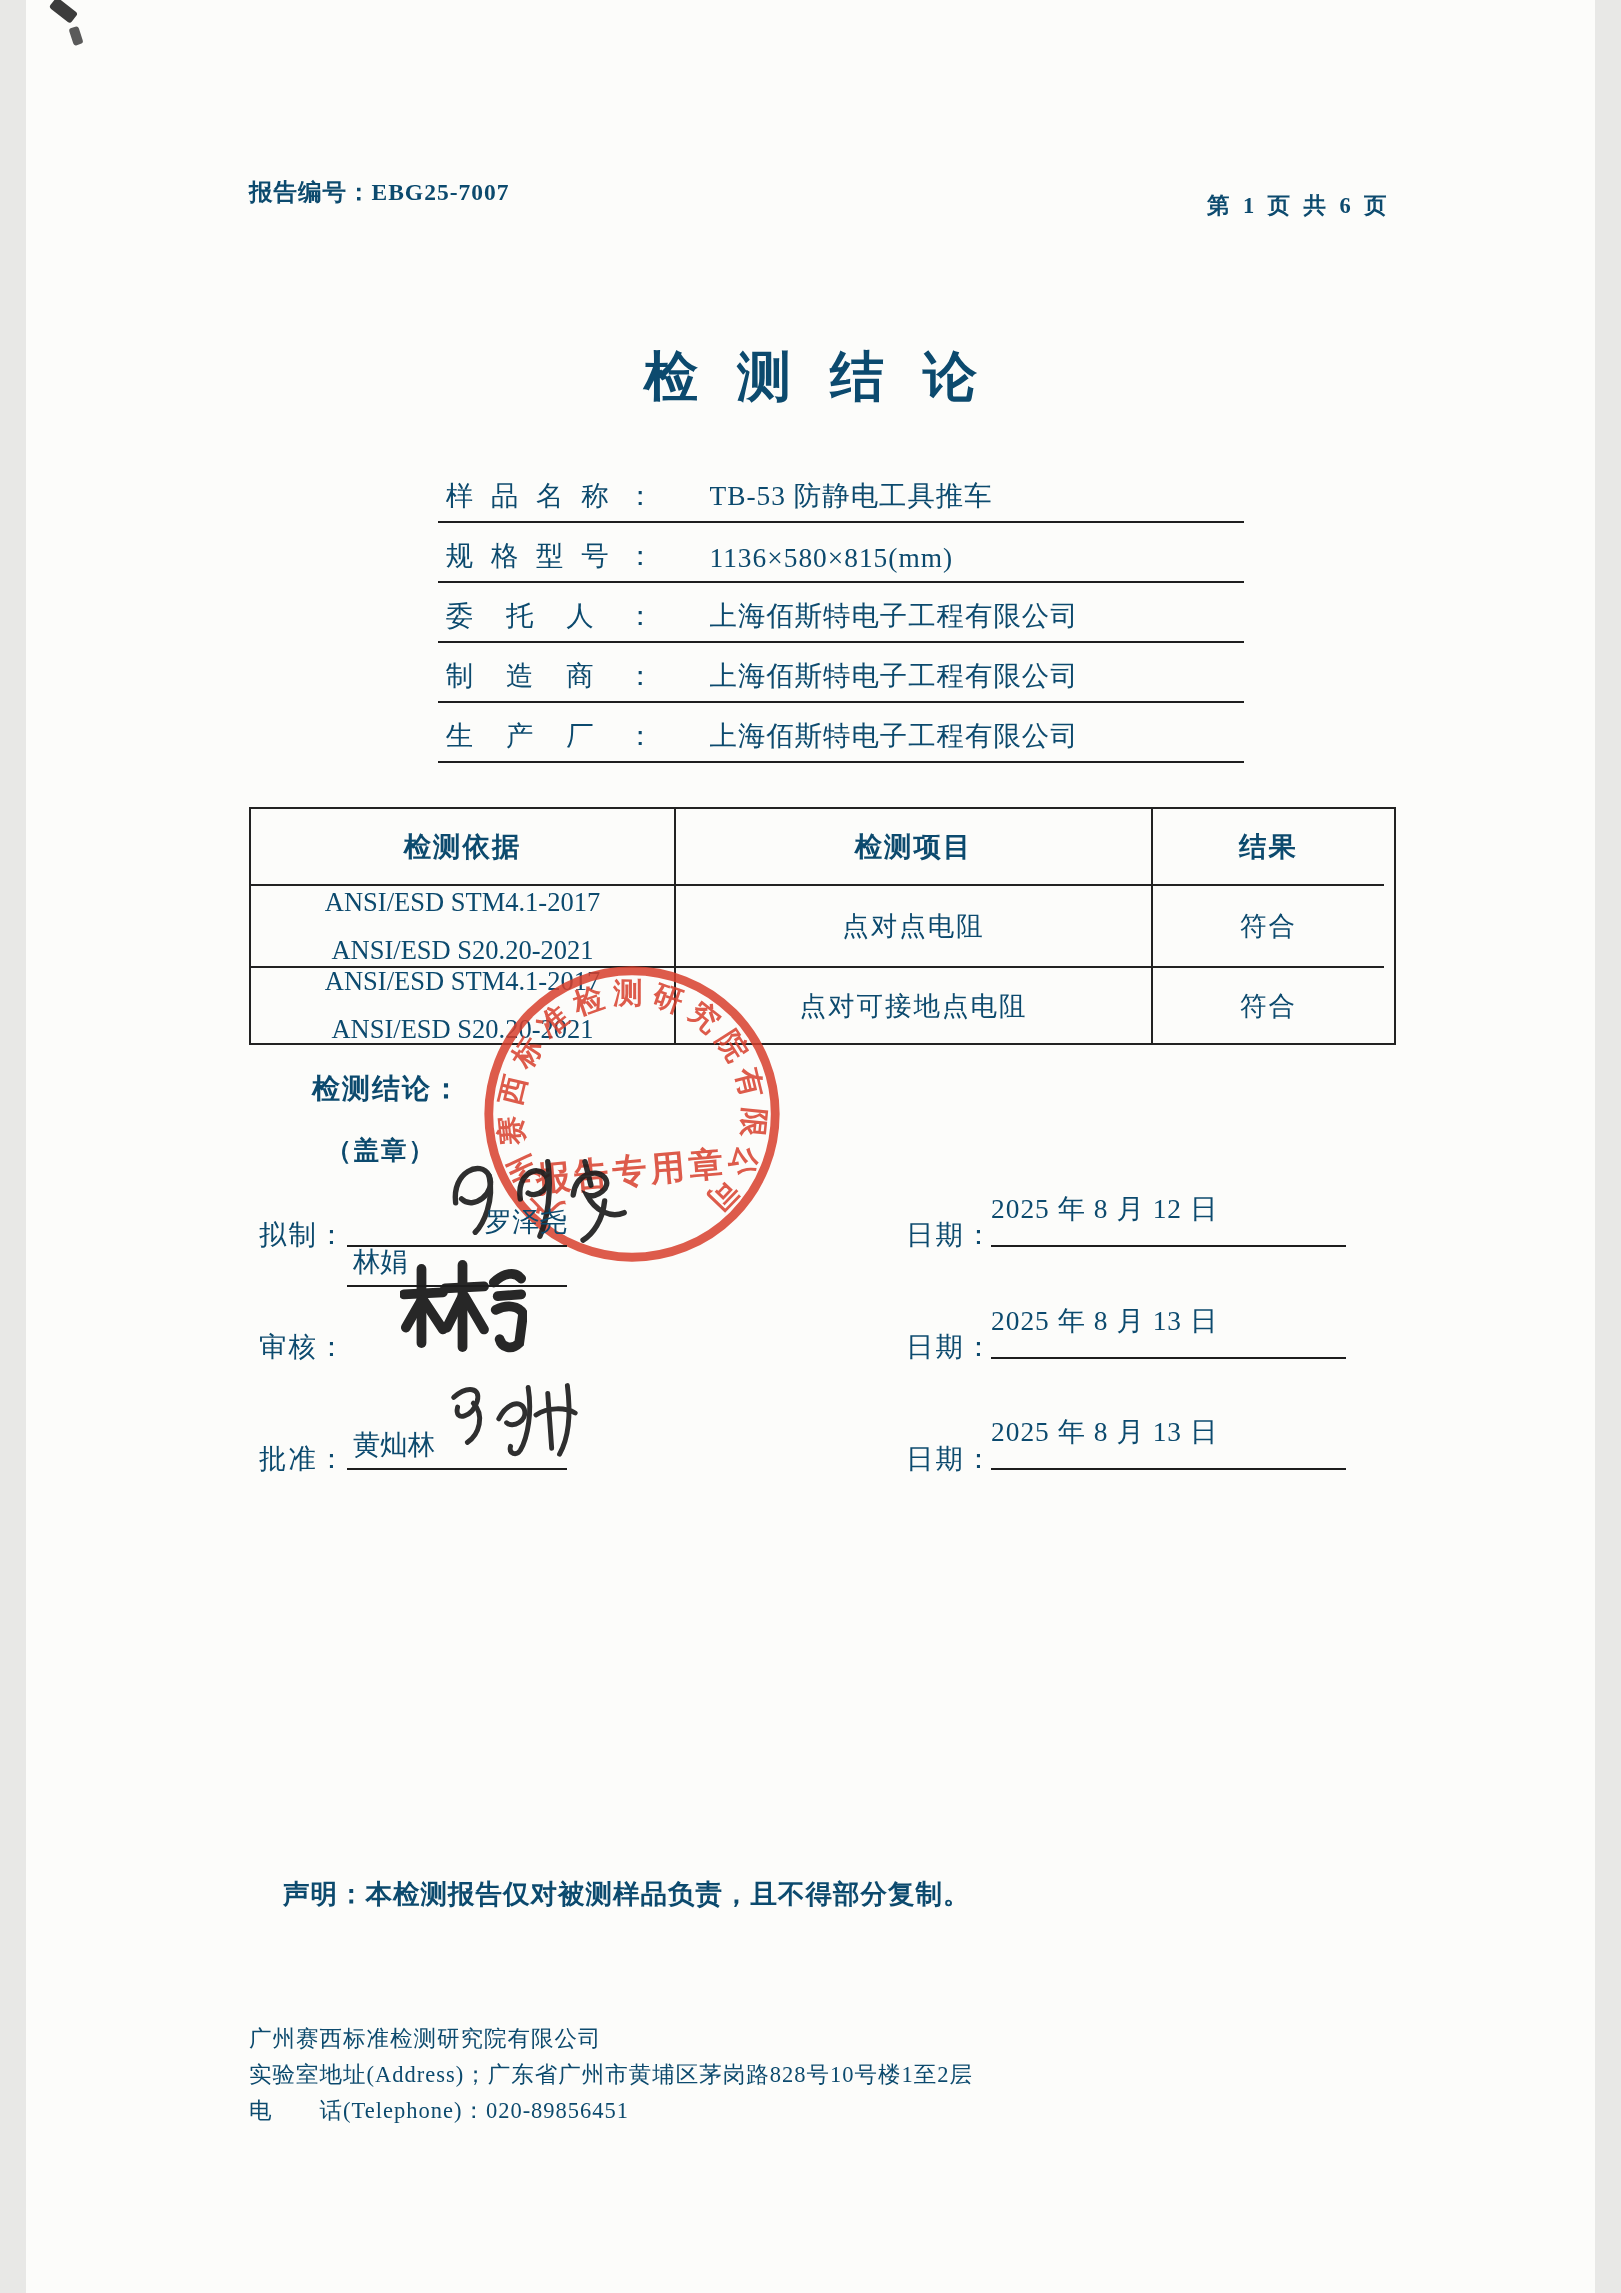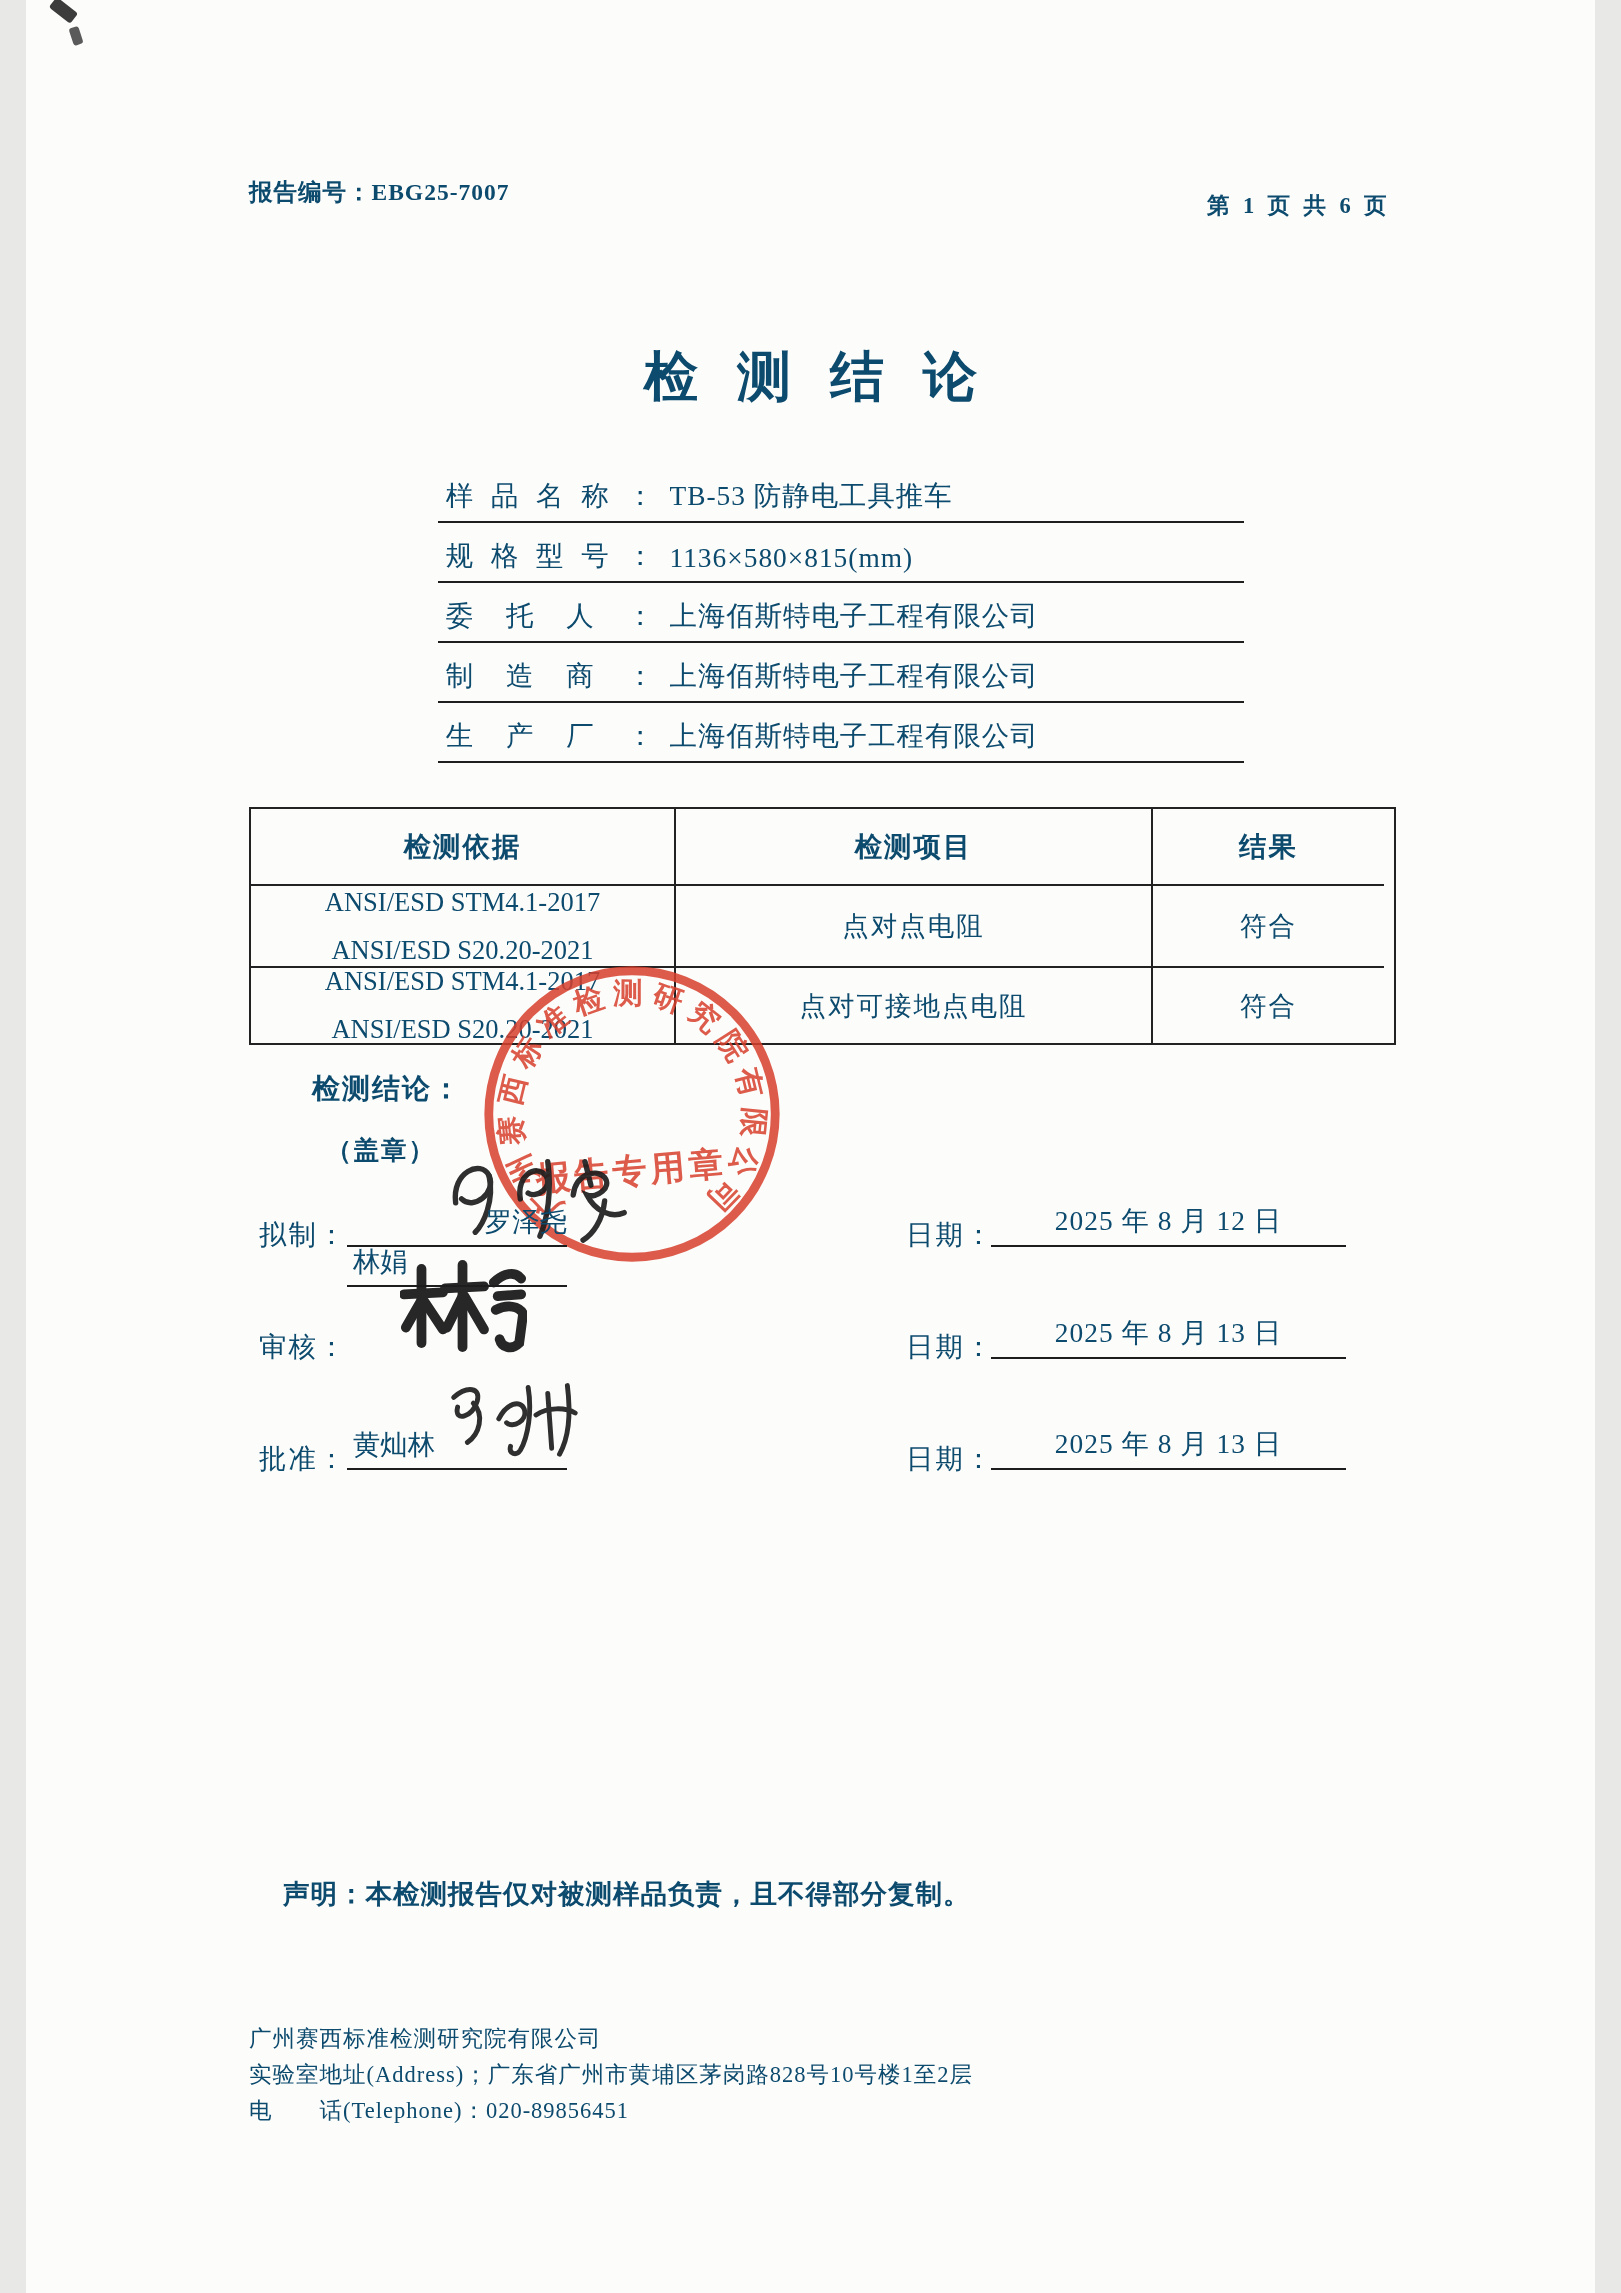--- a/index.html
+++ b/index.html
@@ -14,21 +14,21 @@
   .report-no{left:223px;top:176px;font-size:23.5px;font-weight:700;letter-spacing:1px;}
   .page-info{left:1181px;top:190px;font-size:22.5px;font-weight:700;letter-spacing:3.9px;}
 
   
   .doc-title{left:0;top:341px;width:100%;text-align:center;font-size:54px;font-weight:700;
     letter-spacing:39px;text-indent:39px;}
 
   
   .info-block{left:412px;top:463px;width:806px;}
   .info-row{box-sizing:border-box;height:60px;border-bottom:2.9px solid #1f1f1f;
-    display:flex;align-items:flex-end;padding:0 0 6.9px 7.8px;font-size:27.4px;}
+    display:flex;align-items:flex-end;padding:0 0 6.9px 7.8px;font-size:27.4px;gap:40px;}
   .f-label{display:inline-block;width:208px;text-align:justify;text-align-last:justify;}
   .f-value{margin-left:15.7px;letter-spacing:1px;}
 
   
   .rtable{left:223px;top:807px;width:1143px;border:2.9px solid #222;display:grid;
     grid-template-columns:425px 477px 231px;grid-template-rows:77px 82px 75px;background:transparent;text-align:center;}
   .cell{border-right:2px solid #222;border-bottom:2px solid #222;
     display:flex;align-items:center;justify-content:center;font-size:26.5px;letter-spacing:2px;}
   .cell.last-col{border-right:none;}
   .cell.last-row{border-bottom:none;}
@@ -37,21 +37,21 @@
 
   
   .concl-label{left:286px;top:1070px;font-size:28px;font-weight:700;letter-spacing:2px;}
   .seal-note{left:300px;top:1133px;font-size:25.5px;font-weight:700;letter-spacing:2px;}
 
   
   .sig-label{font-size:27.4px;letter-spacing:2px;}
   .sig-line{box-sizing:border-box;border-bottom:2.9px solid #1d1d1d;display:flex;
     align-items:flex-end;font-size:27.4px;}
   .name-line{width:220px;height:55px;justify-content:flex-start;padding:0 0 4.9px 5.9px;}
-  .date-line{width:355px;height:55px;justify-content:center;padding-bottom:6px;letter-spacing:1px;}
+  .date-line{width:355px;height:55px;justify-content:flex-start;padding-bottom:18px;letter-spacing:1px;}
 
   
   .statement{left:257px;top:1876px;font-size:26.5px;font-weight:700;letter-spacing:1px;}
 
   
   .footer-line{left:223px;font-size:22.5px;letter-spacing:1px;}
 
   
   .stamp{left:451px;top:959px;width:310px;height:310px;opacity:.85;}
   .stamp-frag{left:1556px;top:1106px;width:69px;height:176px;opacity:.8;}

